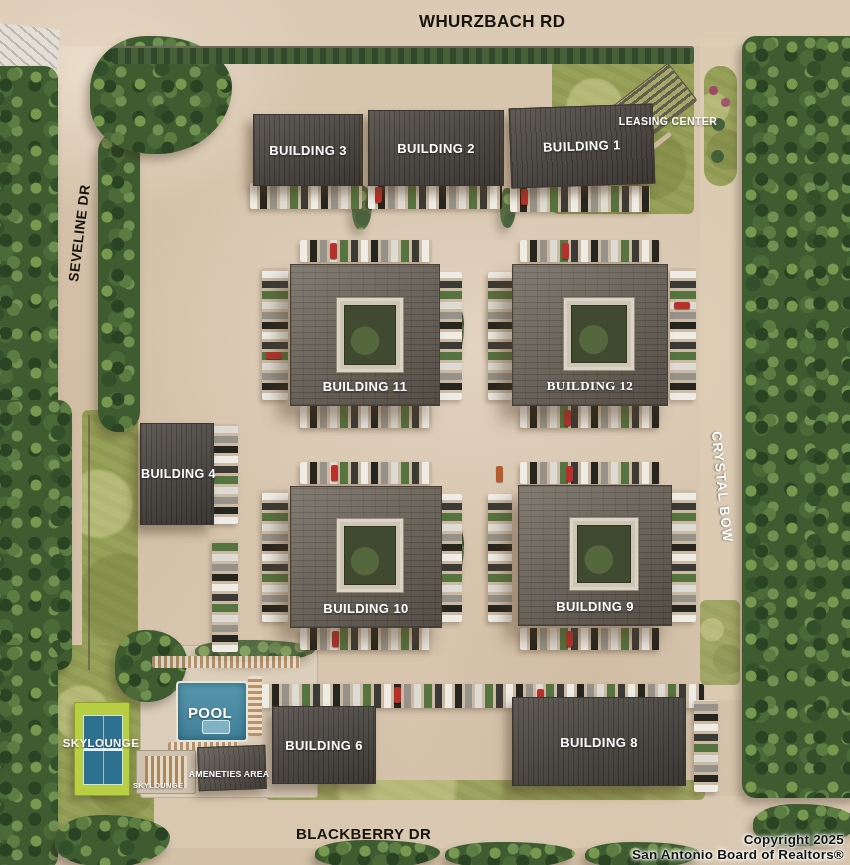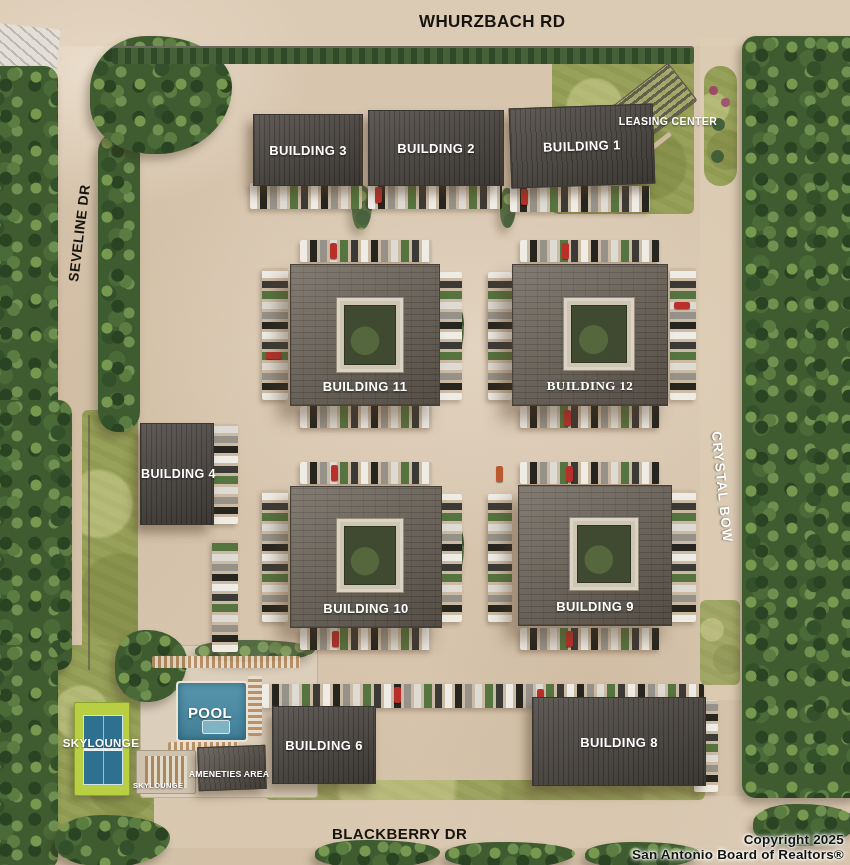--- a/index.html
+++ b/index.html
@@ -238,21 +238,21 @@
     <span class="blabel bot">BUILDING 9</span>
   </div>
 
   <div class="roof-rows" style="left:140px;top:423px;width:72px;height:100px;">
     <span class="blabel mid sm">BUILDING 4</span>
   </div>
 
   <div class="roof-rows" style="left:272px;top:706px;width:102px;height:76px;">
     <span class="blabel mid">BUILDING 6</span>
   </div>
-  <div class="roof-rows" style="left:532px;top:697px;width:172px;height:87px;">
+  <div class="roof-rows" style="left:512px;top:697px;width:172px;height:87px;">
     <span class="blabel mid">BUILDING 8</span>
   </div>
 
   <div class="chairs" style="left:152px;top:656px;width:148px;height:12px;"></div>
   <div class="chairs v" style="left:248px;top:676px;width:14px;height:60px;"></div>
   <div class="chairs" style="left:168px;top:742px;width:70px;height:10px;"></div>
   <div class="pool" style="left:176px;top:681px;width:68px;height:57px;">
     <div class="pool-shelf"></div>
   </div>
   <div class="sky" style="left:136px;top:750px;width:58px;height:42px;">
@@ -265,20 +265,20 @@
 
   <span class="lbl" style="left:210px;top:712px;transform:translate(-50%,-50%);font-size:15px;">POOL</span>
   <span class="lbl" style="left:101px;top:743px;transform:translate(-50%,-50%);font-size:11.5px;">SKYLOUNGE</span>
   <span class="lbl" style="left:229px;top:773px;transform:translate(-50%,-50%) scaleX(.92);font-size:9.5px;letter-spacing:.2px;">AMENETIES AREA</span>
   <span class="lbl" style="left:133px;top:781px;font-size:7.5px;letter-spacing:.3px;">SKYLOUNGE</span>
   <span class="lbl" style="left:668px;top:121px;transform:translate(-50%,-50%);font-size:10.5px;">LEASING CENTER</span>
 
   <span class="lbl dark" style="left:419px;top:12px;font-size:17px;">WHURZBACH RD</span>
   <span class="lbl dark" style="left:79px;top:233px;transform:translate(-50%,-50%) rotate(-83deg);font-size:14px;">SEVELINE DR</span>
   <span class="lbl" style="left:722px;top:487px;transform:translate(-50%,-50%) rotate(84deg);font-size:13.5px;letter-spacing:1.2px;">CRYSTAL BOW</span>
-  <span class="lbl dark" style="left:296px;top:825px;font-size:15px;margin-left:36px;">BLACKBERRY DR</span>
+  <span class="lbl dark" style="left:296px;top:825px;font-size:15px;">BLACKBERRY DR</span>
 
   <div class="copyright">
     <div>Copyright 2025</div>
     <div>San Antonio Board of Realtors®</div>
   </div>
 
 </div>
 
 </body></html>

